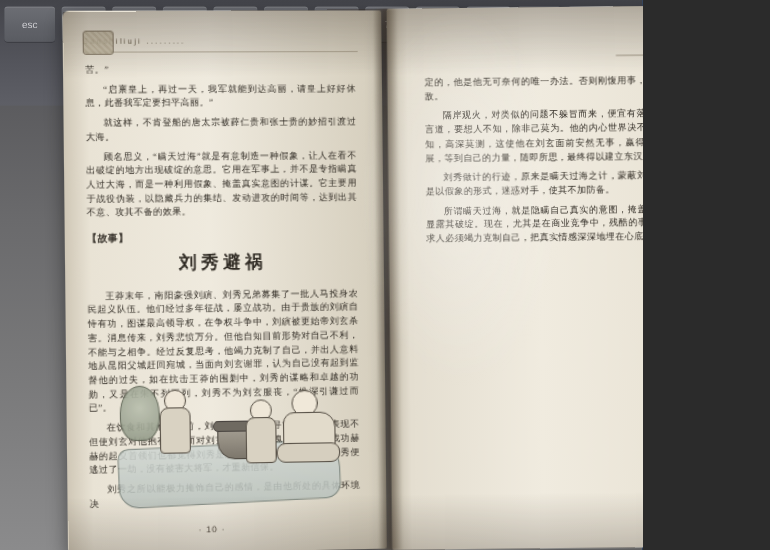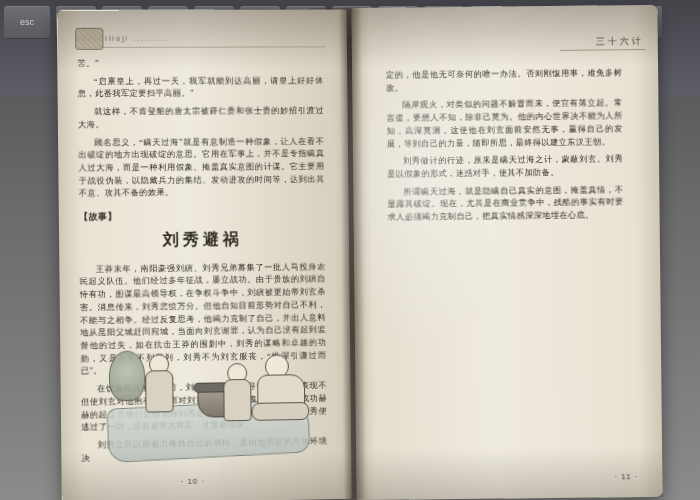--- a/index.html
+++ b/index.html
@@ -2,21 +2,21 @@
 <html><head>
 <meta charset="utf-8">
 <style>
   html,body{margin:0;padding:0;}
   body{
     width:700px;height:500px;overflow:hidden;
     font-family:"Liberation Serif",serif;
     background:#2b2b2b;
   }
   #scene{
-    position:relative;width:700px;height:500px;overflow:hidden;
+    position:relative;width:584px;height:500px;overflow:hidden;
     background:#3b82f6;
   }
   
   .backdrop{
     position:absolute;inset:0;
     background:
       linear-gradient(180deg,#4a4a4d 0%,#5b5b5e 18%,#6a6a6c 40%,#7a7a7b 70%,#8b8b8c 100%);
   }
   .keyboard{
     position:absolute;left:0;top:0;width:700px;height:96px;

